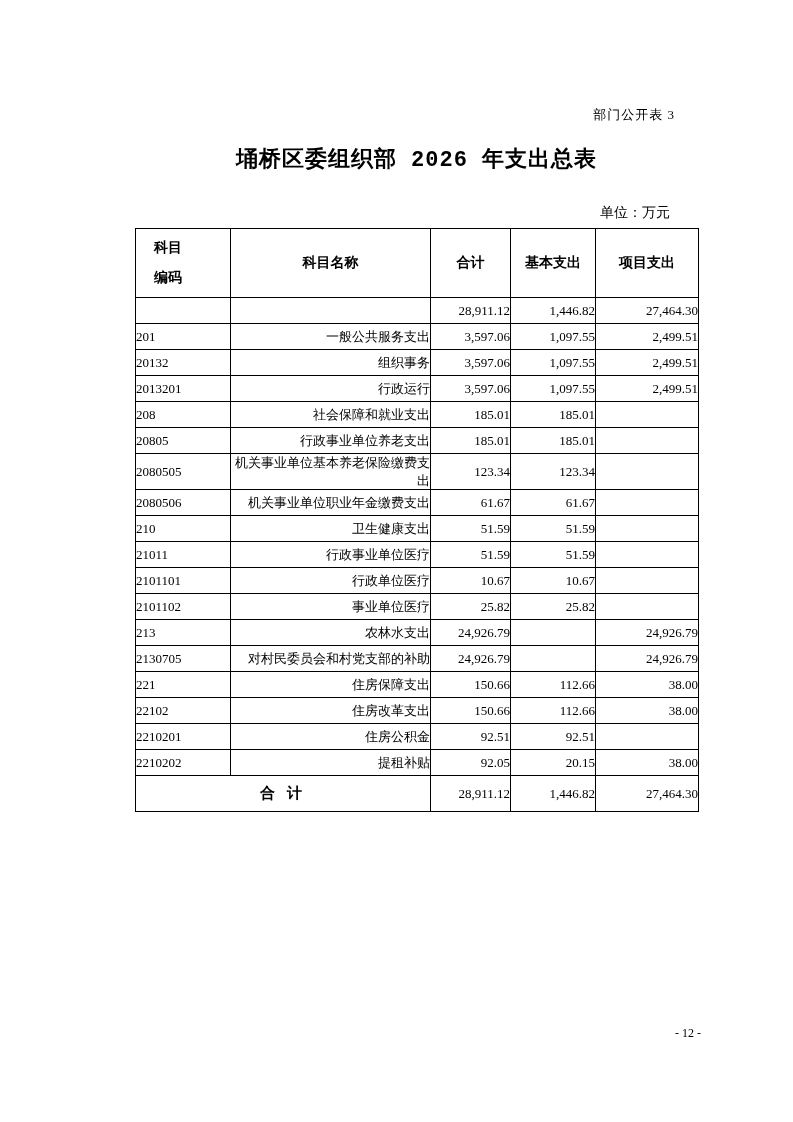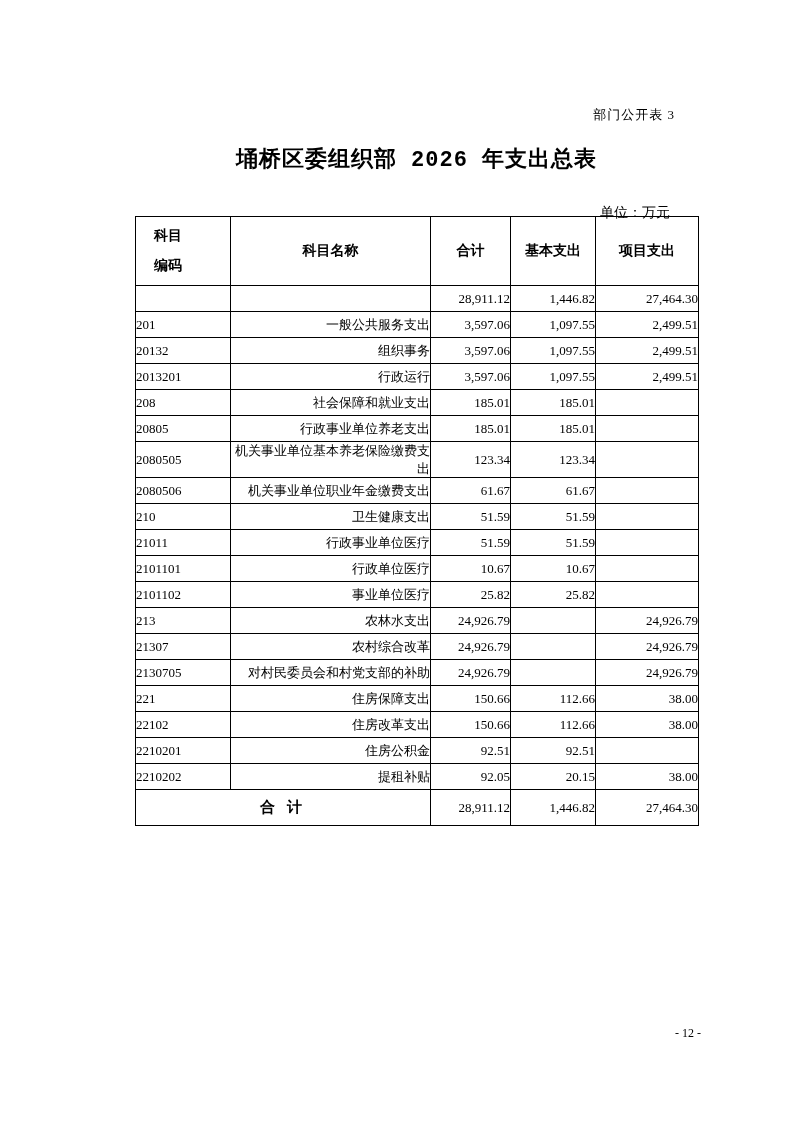--- a/index.html
+++ b/index.html
@@ -36,21 +36,21 @@
     letter-spacing: 1px;
   }
   .unit-note {
     position: absolute;
     top: 204px;
     right: 143px;
     font-size: 14px;
   }
   table.budget {
     position: absolute;
-    top: 216px;
+    top: 228px;
     left: 115px;
     width: 563px;
     border-collapse: collapse;
     table-layout: fixed;
     font-size: 13px;
   }
   table.budget th, table.budget td {
     border: 1px solid #000000;
     padding: 0;
     vertical-align: middle;
@@ -224,27 +224,20 @@
           <td class="num"></td>
         </tr>
         <tr>
           <td class="code">213</td>
           <td class="name">农林水支出</td>
           <td class="num">24,926.79</td>
           <td class="num"></td>
           <td class="num">24,926.79</td>
         </tr>
         <tr>
-          <td class="code">21307</td>
-          <td class="name">农村综合改革</td>
-          <td class="num">24,926.79</td>
-          <td class="num"></td>
-          <td class="num">24,926.79</td>
-        </tr>
-        <tr>
           <td class="code">2130705</td>
           <td class="name">对村民委员会和村党支部的补助</td>
           <td class="num">24,926.79</td>
           <td class="num"></td>
           <td class="num">24,926.79</td>
         </tr>
         <tr>
           <td class="code">221</td>
           <td class="name">住房保障支出</td>
           <td class="num">150.66</td>

